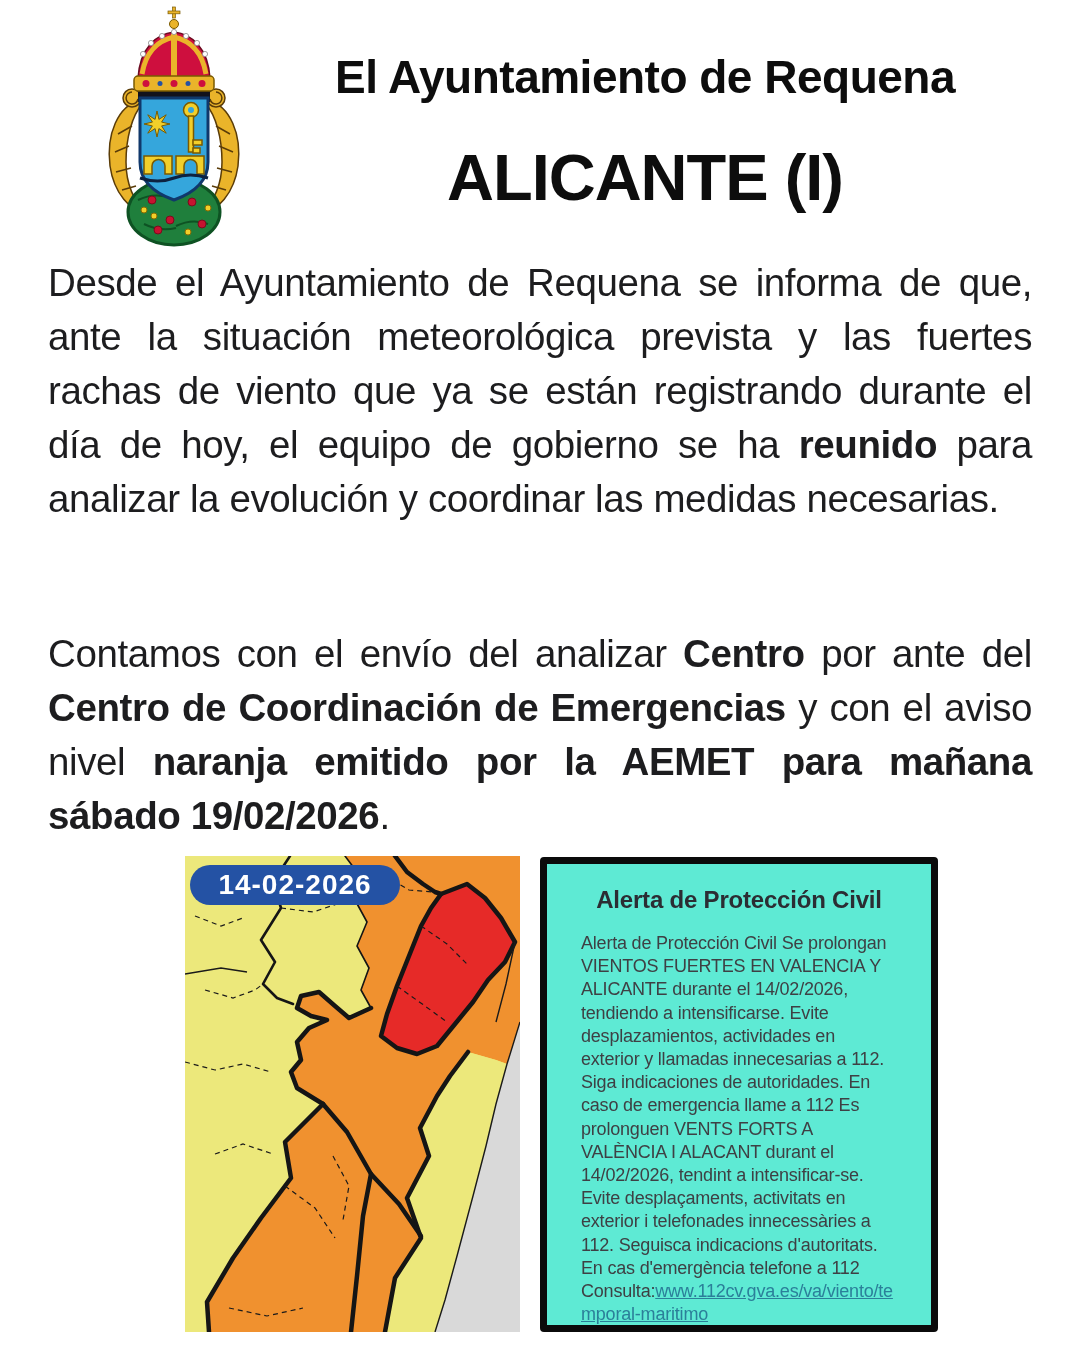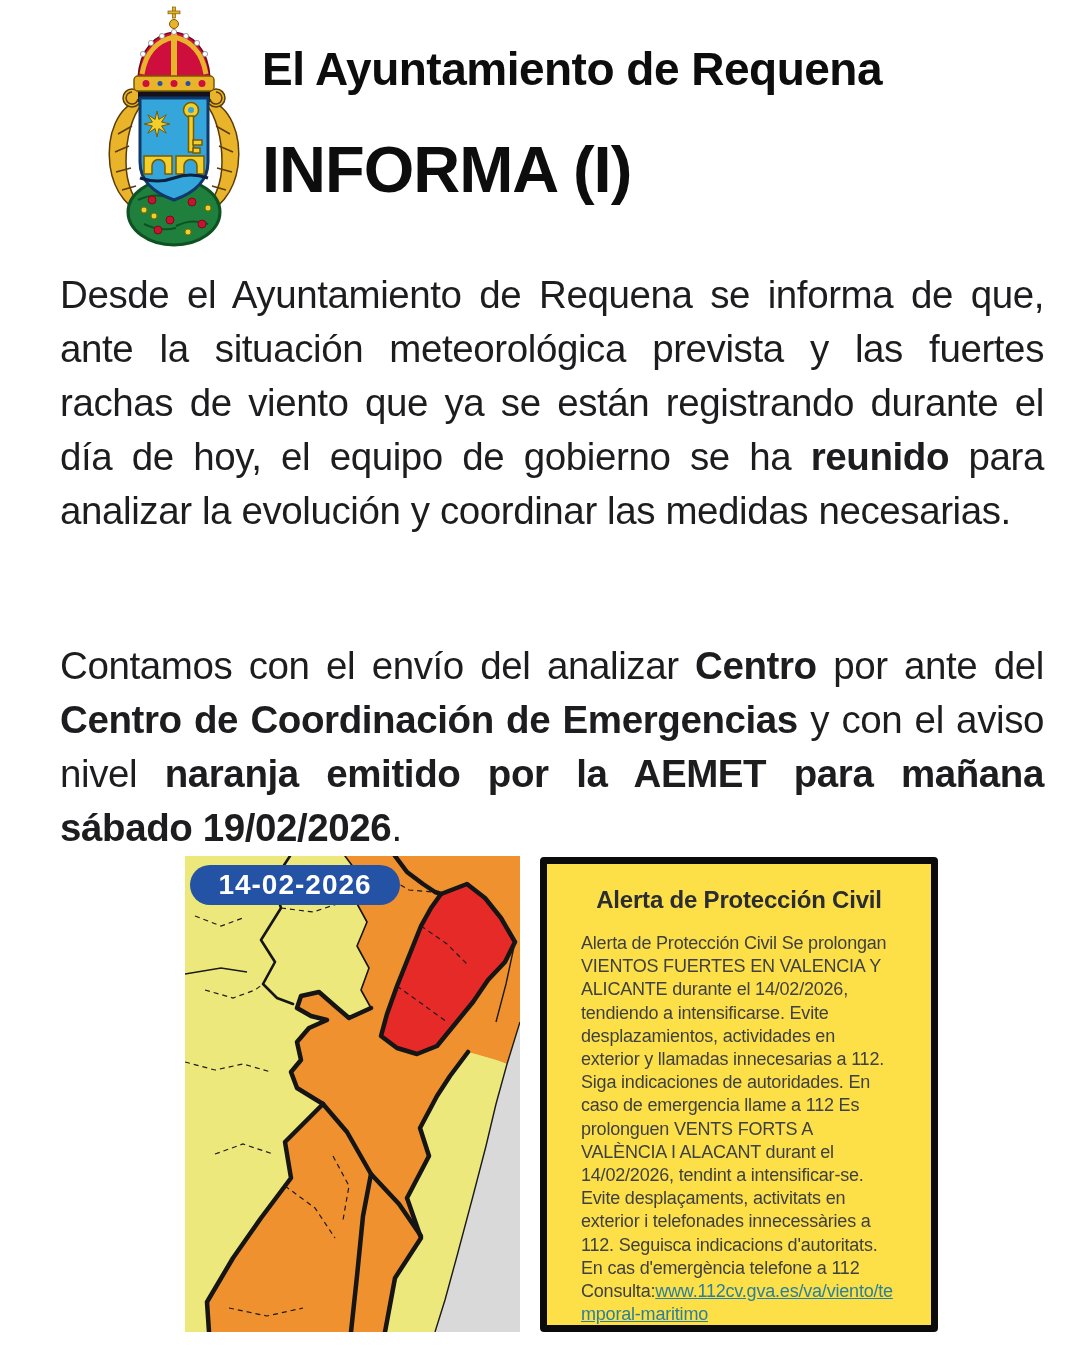--- a/index.html
+++ b/index.html
@@ -3,43 +3,43 @@
 <meta charset="utf-8">
 <style>
   html,body{margin:0;padding:0;}
   body{
     width:1080px;height:1350px;background:#ffffff;position:relative;
     font-family:"Liberation Sans",sans-serif;color:#1d1d1f;overflow:hidden;
   }
   .abs{position:absolute;}
   
   .crest{left:88px;top:4px;width:172px;height:246px;}
-  .header-text{left:262px;top:42px;width:766px;}
+  .header-text{left:262px;top:50px;width:766px;text-align:center;}
   .header-text h1{
     margin:0;font-size:46px;font-weight:700;color:#0d0d0d;letter-spacing:-0.5px;
   }
   .header-text h2{
     margin:36px 0 0 0;font-size:65px;font-weight:700;color:#0d0d0d;letter-spacing:-1px;
   }
   
   .para{
-    left:48px;width:984px;margin:12px;
+    left:48px;width:984px;margin:0;
     font-size:38.5px;line-height:54px;letter-spacing:-0.4px;
     text-align:justify;color:#1d1d1f;
   }
   .para .b{font-weight:700;}
   #para1{top:256px;}
   #para2{top:627px;}
   
   .map{left:185px;top:856px;width:335px;height:476px;margin:0;border-radius:26px;}
   .map svg{display:block;width:335px;height:476px;}
   
   .alert-panel{
     left:540px;top:857px;width:398px;height:475px;box-sizing:border-box;
-    background:#fde047;border:7px solid #0b0b0b;border-radius:4px;
+    background:#5eead4;border:7px solid #0b0b0b;border-radius:4px;
     padding:14px 22px 10px 22px;
   }
   .alert-title{
     margin:8px 0 18px 0;text-align:center;
     font-size:24px;font-weight:700;color:#2b2d33;letter-spacing:-0.2px;
   }
   .alert-body{
     margin:12px;font-size:18px;line-height:23.2px;color:#3e4044;letter-spacing:-0.2px;
   }
   .alert-body a{
@@ -126,21 +126,21 @@
           <circle cx="114" cy="79.5" r="3.5" fill="#CE0F3E"></circle>
           <circle cx="72" cy="79.5" r="2.5" fill="#2452A4"></circle>
           <circle cx="100" cy="79.5" r="2.5" fill="#2452A4"></circle>
         </g>
       </g>
     </svg>
   </div>
 
   <header class="abs header-text">
     <h1>El Ayuntamiento de Requena</h1>
-    <h2>INFORMA (I)</h2>
+    <h2>ALICANTE (I)</h2>
   </header>
 
   <p id="para1" class="abs para"><span>Desde el Ayuntamiento de Requena se informa de que, ante la situación meteorológica prevista y las fuertes rachas de viento que ya se están registrando durante el día de hoy, el equipo de gobierno se ha </span><span class="b">reunido</span><span> para analizar la evolución y coordinar las medidas necesarias.</span></p>
   <p id="para2" class="abs para"><span>Contamos con el envío del analizar </span><span class="b">Centro</span><span> por ante del </span><span class="b">Centro de Coordinación de Emergencias</span><span> y con el aviso nivel </span><span class="b">naranja emitido por la AEMET para mañana sábado 19/02/2026</span><span>.</span></p>
 
   <figure class="abs map">
     <svg viewBox="0 0 335 476" preserveAspectRatio="none">
 
       <rect x="0" y="0" width="335" height="476" fill="#ECE87B"></rect>
 

